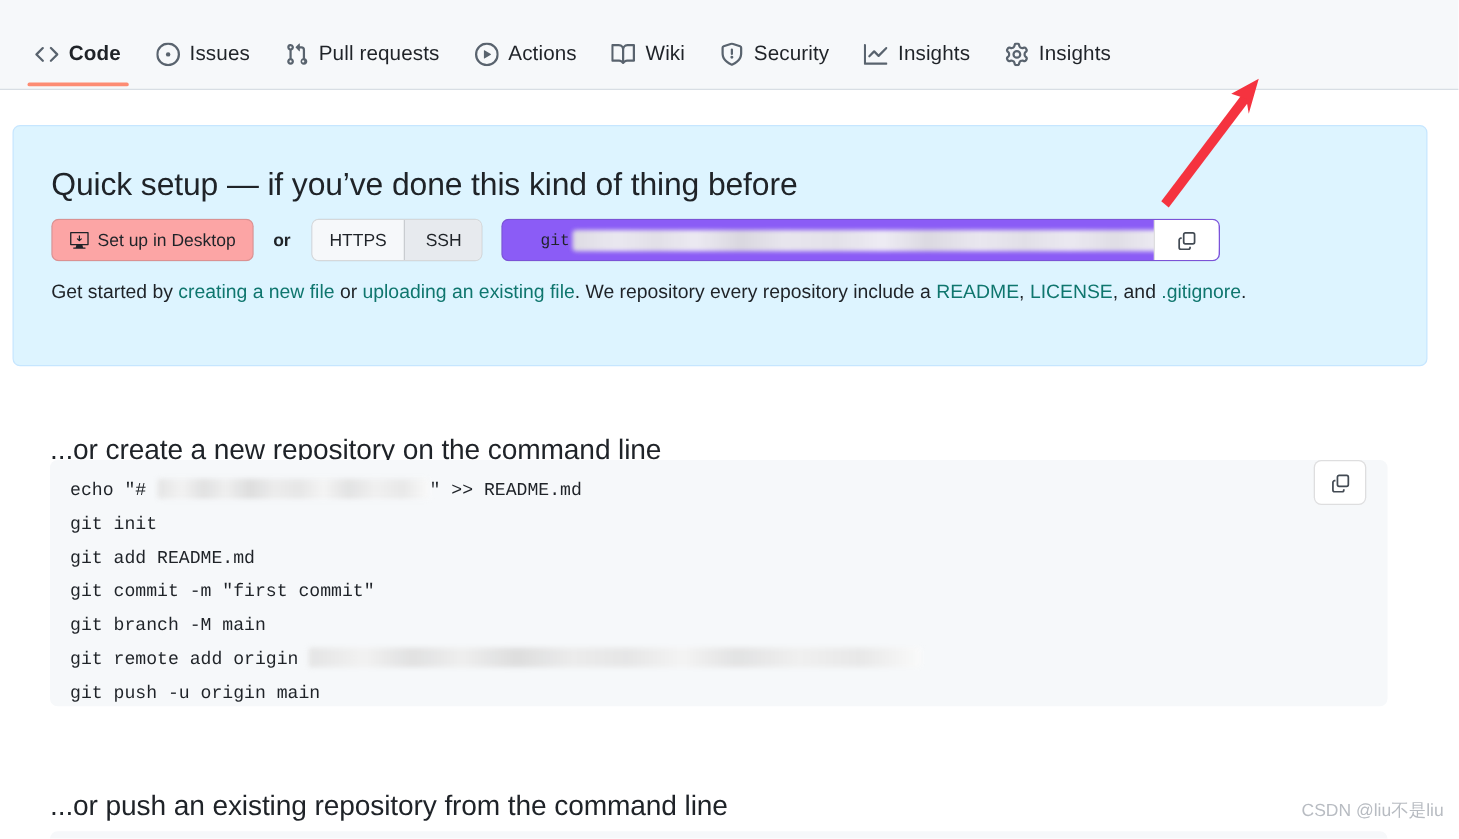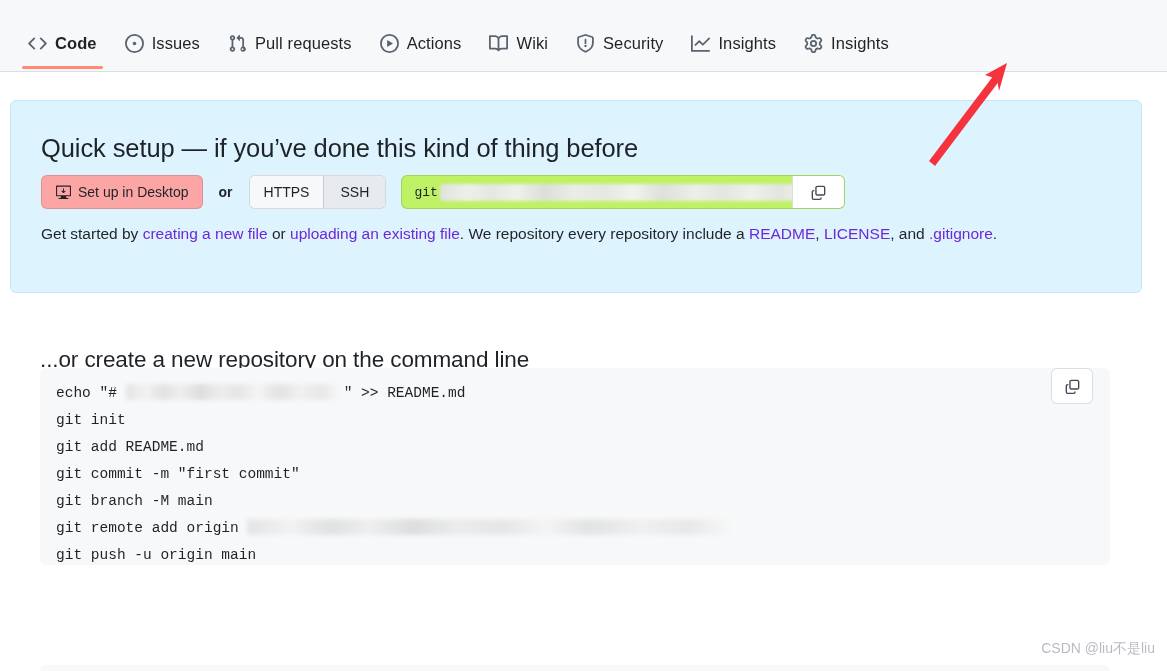--- a/index.html
+++ b/index.html
@@ -132,27 +132,28 @@
     font-size: 14px;
     color: #1f2328;
     background: #f6f8fa;
     cursor: pointer;
   }
   .proto-btn + .proto-btn { border-left: 1px solid rgba(31,35,40,0.15); }
   .proto-btn.selected { background: #e7eaee; }
   .url-field {
     position: relative;
     margin-left: 15px;
-    width: 444px; height: 34px;
-    background: #bef264;
+    width: 575px; height: 34px;
+    background: #8b5cf6;
     border: 1px solid rgba(31,35,40,0.15);
     border-radius: 6px;
     display: flex;
     align-items: center;
     overflow: hidden;
+    padding-left: 18px;
   }
   .url-prefix {
     font-family: "Liberation Mono", monospace;
     font-size: 13px;
     color: #1f2328;
     padding-left: 12px;
     flex: none;
     z-index: 2;
   }
   .redact {
@@ -185,21 +186,21 @@
   .copy-btn .ci { width: 17px; height: 17px; color: #424a53; display:inline-flex; }
   .qs-desc {
     position: absolute;
     left: 30px; top: 120px;
     width: 1065px;
     font-size: 15.5px;
     line-height: 26px;
     color: #1f2328;
   }
   .qs-desc a {
-    color: #6d28d9;
+    color: #0f766e;
     text-decoration: none;
     cursor: pointer;
   }
 
   
   .section-title {
     position: absolute;
     font-size: 22.5px;
     font-weight: 400;
     color: #1f2328;
@@ -406,20 +407,21 @@
   </div>
   <div class="code-copy" style="left:1051px; top:368px;">
     <span class="ci">
       <svg viewBox="0 0 16 16" width="17" height="17" fill="none" stroke="currentColor" stroke-width="1.3" aria-hidden="true">
         <rect x="5.6" y="2.2" width="8.2" height="8.2" rx="1.3"></rect>
         <path d="M10.4 12.6v.6a1.3 1.3 0 0 1-1.3 1.3H3.5a1.3 1.3 0 0 1-1.3-1.3V7.5a1.3 1.3 0 0 1 1.3-1.3h.6"></path>
       </svg>
     </span>
   </div>
 
+  <div class="section-title" style="left:40px; top:632px;">...or push an existing repository from the command line</div>
 
   <div class="code-block" style="left:40px; top:665px; width:1070px; height:60px;"></div>
 
   <div class="annot-arrow">
     <svg width="110" height="125" viewBox="0 0 110 125" aria-hidden="true">
       <g fill="#f5333f">
         <path d="M14 116 L82 26 L88 31 L20 121 Z"></path>
         <path d="M92 18 L70 30 L82 34 L84 46 Z"></path>
       </g>
     </svg>

